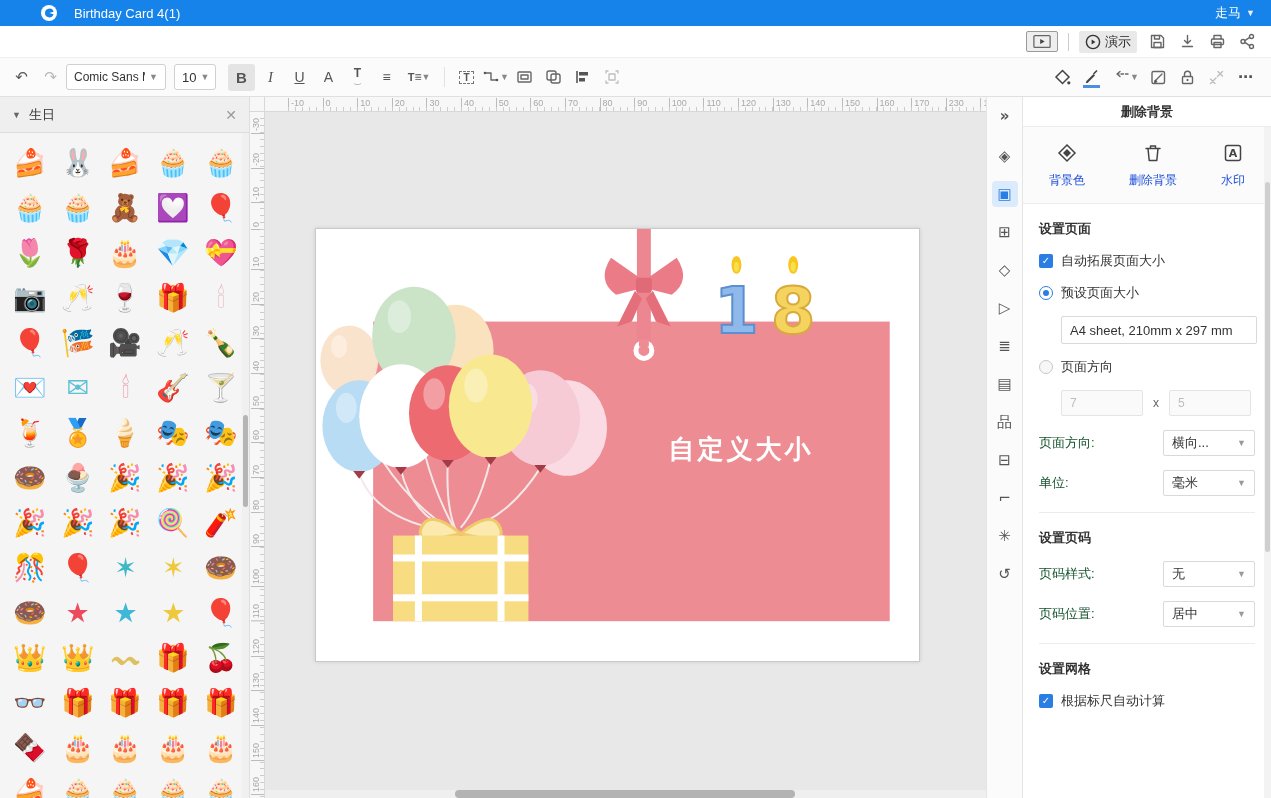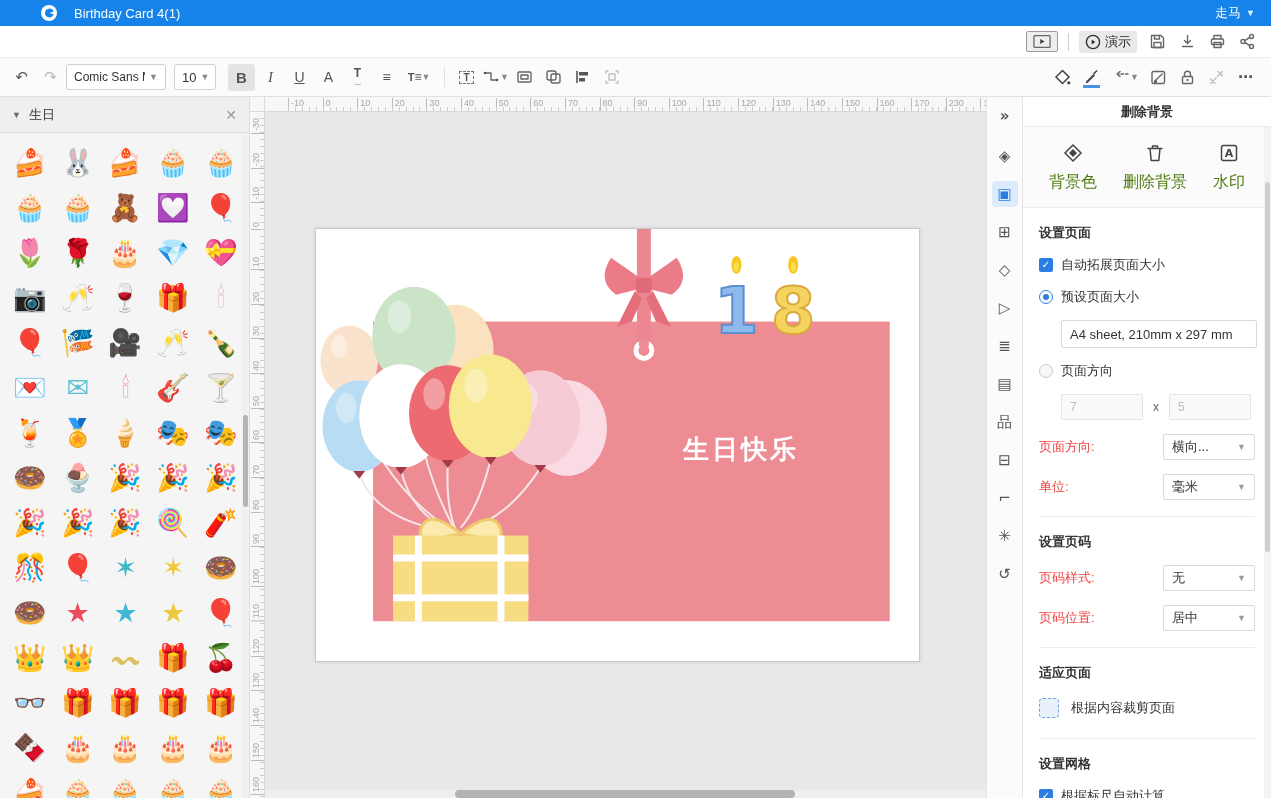--- a/index.html
+++ b/index.html
@@ -81,35 +81,35 @@
   .strip{width:36px;flex:none;background:#fbfbfb;border-left:1px solid #e5e5e5;display:flex;flex-direction:column;align-items:center;padding-top:6px;gap:12px}
   .strip-icon{width:26px;height:26px;display:flex;align-items:center;justify-content:center;font-size:15px;color:#555;border-radius:4px;cursor:pointer;font-family:"DejaVu Sans",sans-serif}
   .strip-icon.active{background:#dcebfb;color:#2a7de2}
   .strip-icon.first{margin-bottom:2px;font-weight:bold}
 
   
   .panel{width:249px;flex:none;background:#fff;border-left:1px solid #e5e5e5;position:relative;overflow:hidden}
   .panel-head{height:30px;line-height:30px;text-align:center;font-weight:bold;font-size:13px;border-bottom:1px solid #ececec}
   .panel-actions{display:flex;justify-content:space-between;padding:16px 26px 14px 26px;background:#fbfbfb;border-bottom:1px solid #ececec}
   .paction{display:flex;flex-direction:column;align-items:center;gap:9px;cursor:pointer}
-  .paction .lbl{font-size:16px;color:#4d7c0f}
+  .paction .lbl{font-size:12px;color:#1d4ed8}
   .sec{padding:0 16px}
   .sec-title{font-weight:bold;font-size:13px;margin:16px 0 4px 0}
   .chk-row,.radio-row{display:flex;align-items:center;gap:8px;margin:14px 0}
   .chk{width:14px;height:14px;background:#2a7de2;border-radius:2px;color:#fff;font-size:10px;line-height:14px;text-align:center;flex:none;cursor:pointer}
   .radio{width:14px;height:14px;border-radius:50%;border:1.5px solid #2a7de2;position:relative;flex:none;cursor:pointer}
   .radio::after{content:"";position:absolute;left:2.5px;top:2.5px;width:6px;height:6px;border-radius:50%;background:#2a7de2}
   .radio.off{border-color:#c8c8c8;background:#f7f7f7}
   .radio.off::after{display:none}
   .text-input{width:196px;height:28px;border:1px solid #d9d9d9;border-radius:2px;background:#fff;display:flex;align-items:center;padding:0 8px;margin:2px 0 10px 22px;font-size:13px;color:#333;cursor:text}
   .custom-sizes{display:flex;align-items:center;gap:10px;margin:4px 0 14px 22px}
   .dim-input{width:82px;height:26px;border:1px solid #e4e4e4;border-radius:2px;background:#fafafa;color:#bdbdbd;display:flex;align-items:center;padding:0 8px;font-size:12px}
   .xsep{color:#666;font-size:12px}
   .form-row{display:flex;align-items:center;justify-content:space-between;margin:14px 0}
-  .form-row .flabel{font-size:13px;color:#ef4444}
+  .form-row .flabel{font-size:13px;color:#14532d}
   .dropdown{width:92px;height:26px;border:1px solid #d9d9d9;border-radius:2px;background:#fff;display:flex;align-items:center;justify-content:space-between;padding:0 8px;font-size:13px;cursor:pointer}
   .dd-caret{color:#9a9a9a;font-size:9px}
   .sec-div{border-top:1px solid #ececec;margin-top:16px}
   .crop-row{display:flex;align-items:center;gap:12px;margin:16px 0 20px 0;cursor:pointer}
   .crop-ico{width:20px;height:20px;border:1.5px dashed #6fa0dc;background:#e8f1fb;border-radius:4px;flex:none}
   .panel-scroll{position:absolute;top:30px;right:0;width:7px;bottom:0;background:#f3f3f3}
   .panel-thumb{position:absolute;left:1px;width:5px;top:55px;height:370px;background:#cfcfcf;border-radius:3px}
 </style>
 </head>
 <body>
@@ -479,21 +479,21 @@
           <g>
             <path d="M145 306 q-32 -26 -40 -5 q-5 15 22 9 Z" fill="#FBE9AD" stroke="#EFC96A" stroke-width="3"></path>
             <path d="M145 306 q32 -26 40 -5 q5 15 -22 9 Z" fill="#FBE9AD" stroke="#EFC96A" stroke-width="3"></path>
             <rect x="77" y="308" width="136" height="86" fill="#F8DC82"></rect>
             <rect x="77" y="327" width="136" height="7" fill="#fff"></rect>
             <rect x="77" y="367" width="136" height="7" fill="#fff"></rect>
             <rect x="99" y="308" width="7" height="86" fill="#fff"></rect>
             <rect x="182" y="308" width="7" height="86" fill="#fff"></rect>
           </g>
         </svg>
-        <div class="card-title">生日快乐</div>
+        <div class="card-title">自定义大小</div>
       </div>
 
       <div class="hscroll">
           <div class="hthumb"></div>
         </div>
     </div>
 
     <div class="strip">
         <div class="strip-icon first">»</div>
         <div class="strip-icon">◈</div>
@@ -587,28 +587,20 @@
         <div class="form-row">
           <span class="flabel">页码位置:</span>
           <span class="dropdown">
               <span>居中</span>
               <span class="dd-caret">▼</span>
             </span>
         </div>
         <div class="sec-div"></div>
       </div>
 
-      <div class="sec">
-        <div class="sec-title">适应页面</div>
-        <div class="crop-row">
-          <span class="crop-ico"></span>
-          <span>根据内容裁剪页面</span>
-        </div>
-        <div class="sec-div"></div>
-      </div>
 
       <div class="sec">
         <div class="sec-title">设置网格</div>
         <div class="chk-row">
           <span class="chk">✓</span>
           <span>根据标尺自动计算</span>
         </div>
 
       </div>
 

